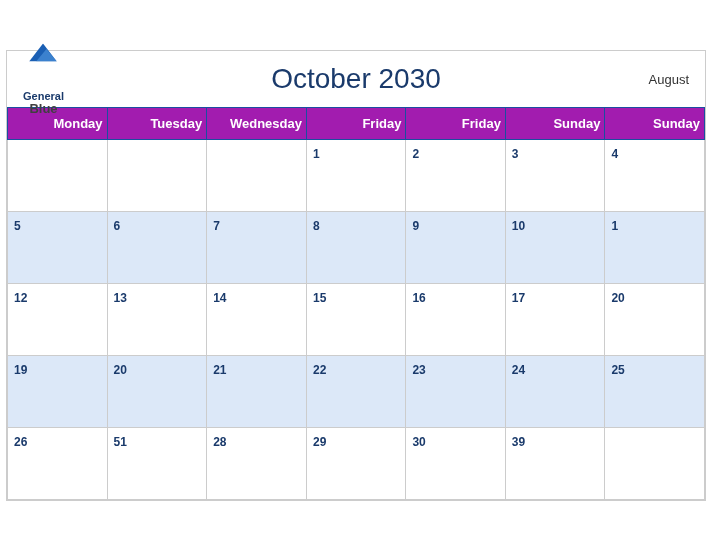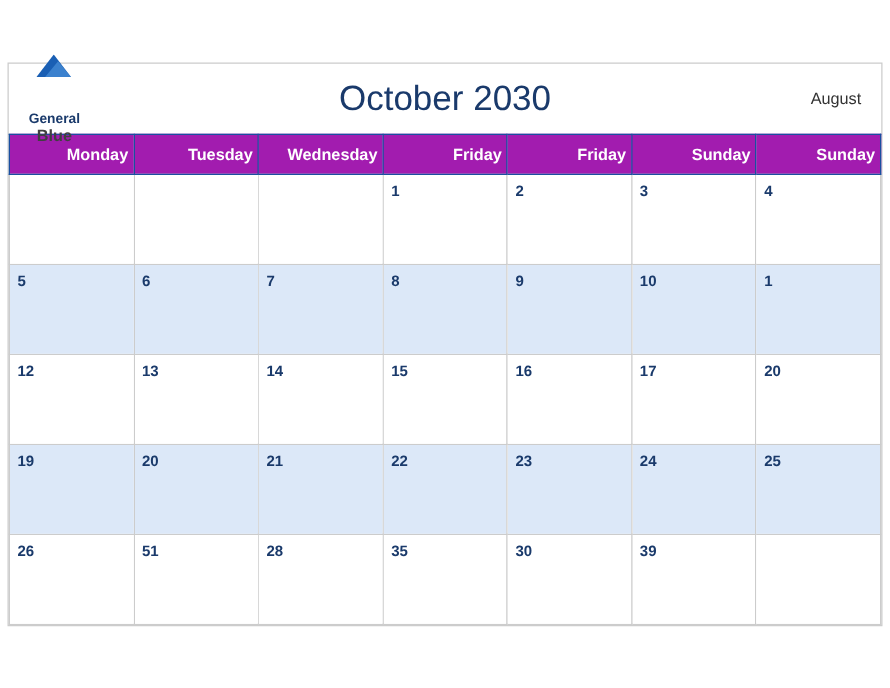--- a/index.html
+++ b/index.html
@@ -164,20 +164,20 @@
           <td><span class="day-number">21</span></td>
           <td><span class="day-number">22</span></td>
           <td><span class="day-number">23</span></td>
           <td><span class="day-number">24</span></td>
           <td><span class="day-number">25</span></td>
         </tr>
         <tr>
           <td><span class="day-number">26</span></td>
           <td><span class="day-number">51</span></td>
           <td><span class="day-number">28</span></td>
-          <td><span class="day-number">35</span></td>
+          <td><span class="day-number">29</span></td>
           <td><span class="day-number">30</span></td>
           <td><span class="day-number">39</span></td>
           <td class="empty"></td>
         </tr>
       </tbody>
   </table>
 </div>
 
 </body></html>

